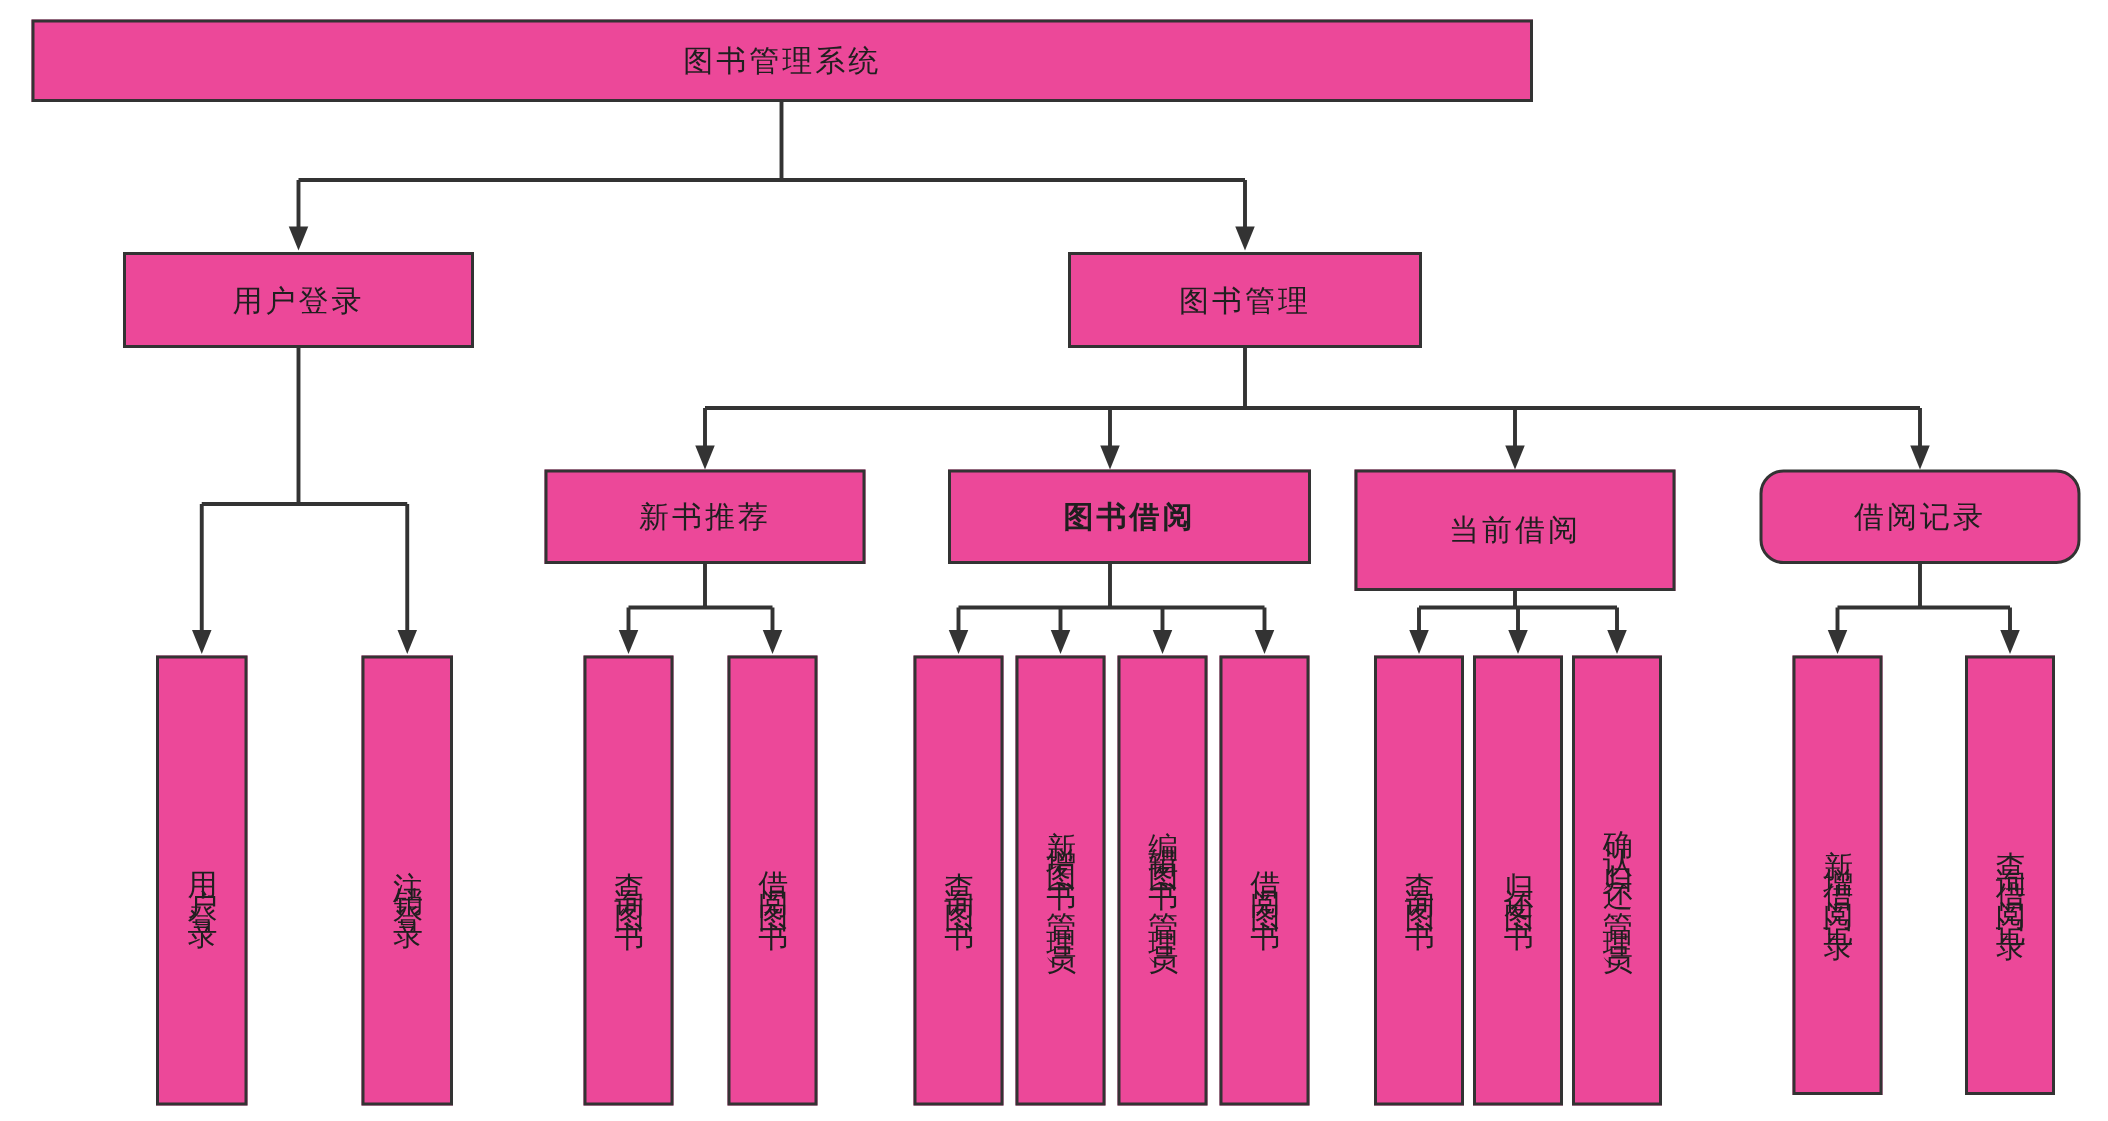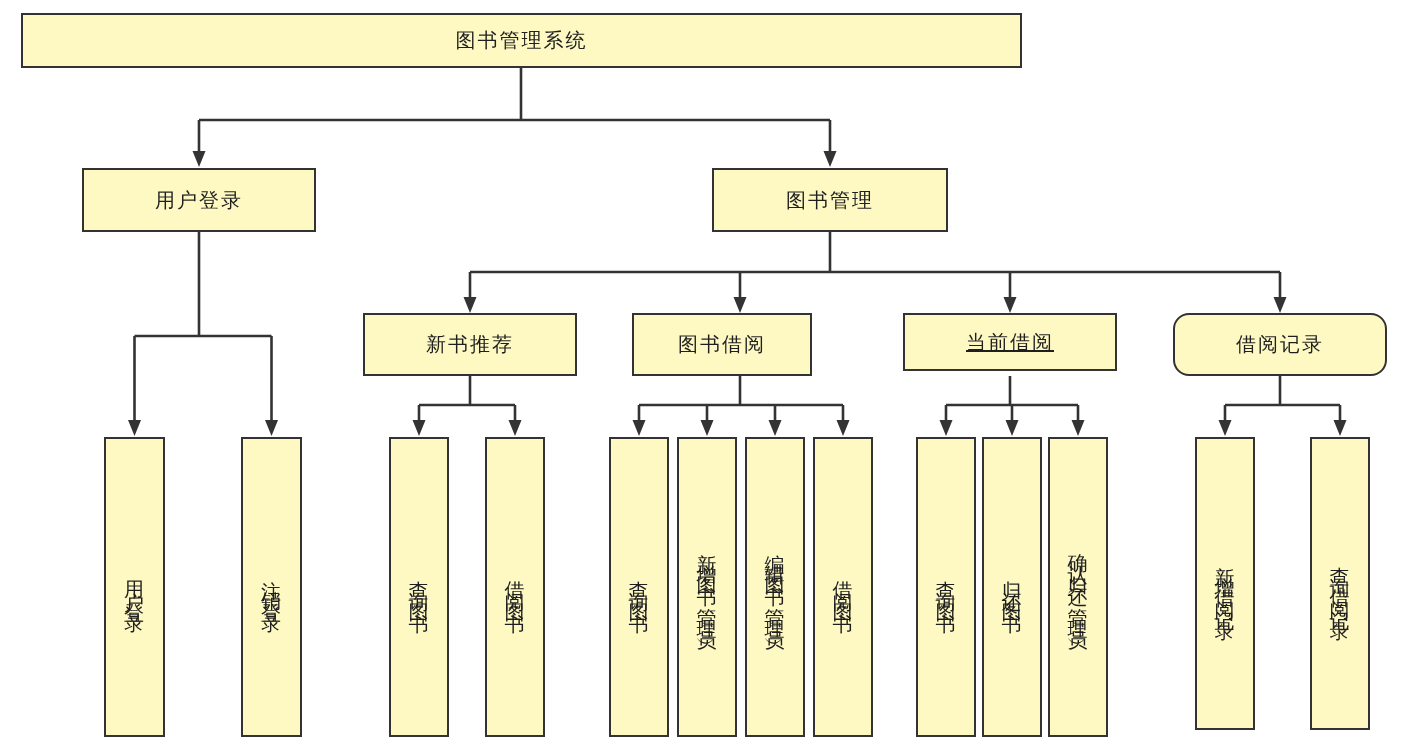--- a/index.html
+++ b/index.html
@@ -13,21 +13,21 @@
   }
   .wires {
     position: absolute;
     left: 0; top: 0;
     width: 1405px; height: 747px;
     display: block;
   }
   .box {
     position: absolute;
     box-sizing: border-box;
-    background: #fef9c3;
+    background: #ec4899;
     border: 2.5px solid #333333;
     display: flex;
     align-items: center;
     justify-content: center;
     color: #1f1f1f;
   }
   .box.h {
     font-size: 20px;
     letter-spacing: 2px;
     white-space: nowrap;
@@ -40,22 +40,22 @@
     text-orientation: mixed;
     letter-spacing: 11px;
     line-height: 1;
     white-space: nowrap;
   }
   
   .n-root           { left: 21px;   top: 13px;  width: 1001px; height: 55px; }
   .n-user-login     { left: 82px;   top: 168px; width: 234px;  height: 64px; }
   .n-book-mgmt      { left: 712px;  top: 168px; width: 236px;  height: 64px; }
   .n-new-books      { left: 363px;  top: 313px; width: 214px;  height: 63px; }
-  .n-book-borrow    { left: 632px;  top: 313px; width: 180px;  height: 63px; }
-  .n-current-borrow { left: 903px;  top: 313px; width: 214px;  height: 58px; text-decoration: underline; }
+  .n-book-borrow    { left: 632px;  top: 313px; width: 242px;  height: 63px; font-weight: bold; }
+  .n-current-borrow { left: 903px;  top: 313px; width: 214px;  height: 81px; }
   .n-borrow-records { left: 1173px; top: 313px; width: 214px;  height: 63px; border-radius: 16px; }
   .n-a1 { left: 104px;  top: 437px; width: 61px; height: 300px; }
   .n-a2 { left: 241px;  top: 437px; width: 61px; height: 300px; }
   .n-b1 { left: 389px;  top: 437px; width: 60px; height: 300px; }
   .n-b2 { left: 485px;  top: 437px; width: 60px; height: 300px; }
   .n-c1 { left: 609px;  top: 437px; width: 60px; height: 300px; }
   .n-c2 { left: 677px;  top: 437px; width: 60px; height: 300px; }
   .n-c3 { left: 745px;  top: 437px; width: 60px; height: 300px; }
   .n-c4 { left: 813px;  top: 437px; width: 60px; height: 300px; }
   .n-d1 { left: 916px;  top: 437px; width: 60px; height: 300px; }

